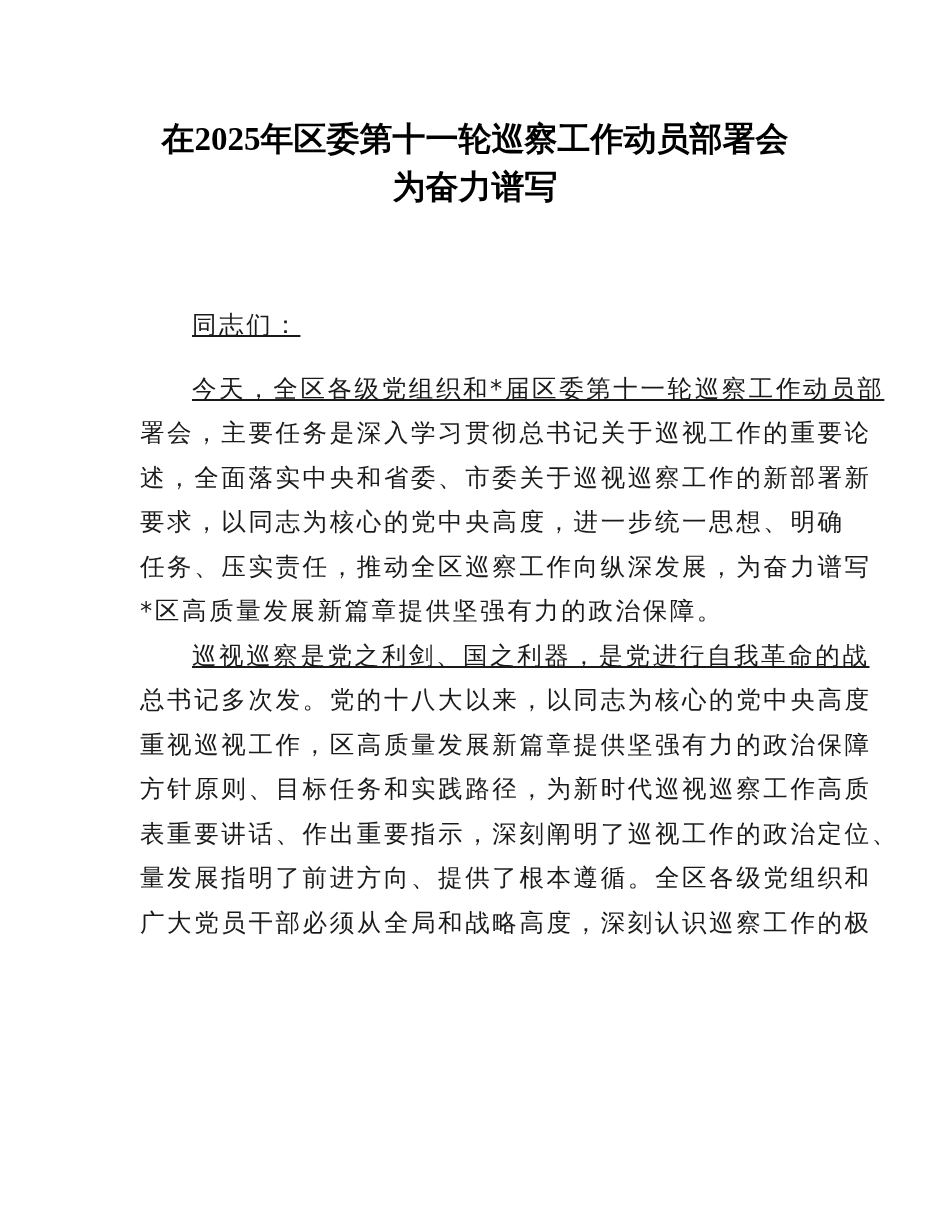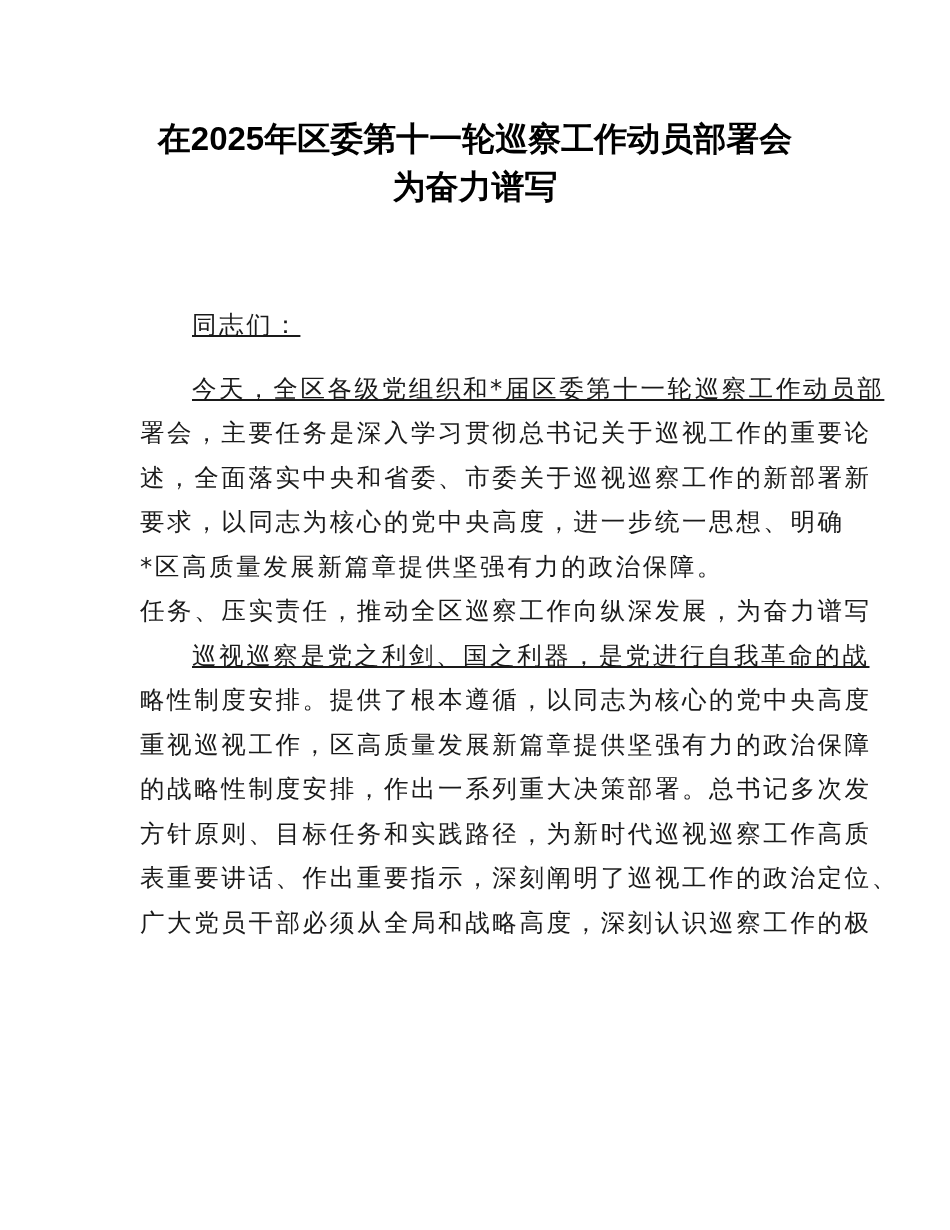--- a/index.html
+++ b/index.html
@@ -1,18 +1,18 @@
 <!DOCTYPE html>
 <html><head>
 <meta charset="utf-8">
 <style>
   html, body { margin: 0; padding: 0; background: #ffffff; }
   body { width: 950px; height: 1230px; overflow: hidden; position: relative; font-family: "DejaVu Sans", sans-serif; color: #111; }
   .page { position: absolute; left: 0; top: 0; width: 950px; height: 1230px; background: #fff; }
-  .title { position: absolute; left: 0; top: 115px; width: 950px; text-align: center; font-family: Liberation Sans, sans-serif; font-weight: bold; font-size: 33px; line-height: 48px; letter-spacing: 0px; color: #000; }
+  .title { position: absolute; left: 0; top: 115px; width: 950px; text-align: center; font-family: Liberation Serif, serif; font-weight: bold; font-size: 33px; line-height: 48px; letter-spacing: 0px; color: #000; }
   .title div { white-space: nowrap; }
   .body { position: absolute; left: 140px; top: 303px; width: 672px; font-size: 24.5px; line-height: 44.5px; color: #1a1a1a; }
   .line { white-space: nowrap; height: 44.5px; letter-spacing: 2.6px; }
   .indent { padding-left: 52px; text-decoration: underline; }
   .gap { height: 19px; }
 </style>
 </head>
 <body>
 
 <div class="page">
@@ -23,27 +23,27 @@
 
   <div class="body">
     <div class="line indent">同志们：</div>
     <div class="gap"></div>
 
     <div>
       <div class="line indent">今天，全区各级党组织和*届区委第十一轮巡察工作动员部</div>
       <div class="line">署会，主要任务是深入学习贯彻总书记关于巡视工作的重要论</div>
       <div class="line">述，全面落实中央和省委、市委关于巡视巡察工作的新部署新</div>
       <div class="line">要求，以同志为核心的党中央高度，进一步统一思想、明确</div>
+      <div class="line">任务、压实责任，推动全区巡察工作向纵深发展，为奋力谱写</div>
       <div class="line">*区高质量发展新篇章提供坚强有力的政治保障。</div>
-      <div class="line">任务、压实责任，推动全区巡察工作向纵深发展，为奋力谱写</div>
     </div>
 
     <div>
       <div class="line indent">巡视巡察是党之利剑、国之利器，是党进行自我革命的战</div>
-      <div class="line">略性制度安排。提供了根本遵循，以同志为核心的党中央高度</div>
+      <div class="line">总书记多次发。党的十八大以来，以同志为核心的党中央高度</div>
       <div class="line">重视巡视工作，区高质量发展新篇章提供坚强有力的政治保障</div>
-      <div class="line">的战略性制度安排，作出一系列重大决策部署。总书记多次发</div>
       <div class="line">方针原则、目标任务和实践路径，为新时代巡视巡察工作高质</div>
       <div class="line">表重要讲话、作出重要指示，深刻阐明了巡视工作的政治定位、</div>
+      <div class="line">量发展指明了前进方向、提供了根本遵循。全区各级党组织和</div>
       <div class="line">广大党员干部必须从全局和战略高度，深刻认识巡察工作的极</div>
     </div>
   </div>
 </div>
 
 </body></html>

